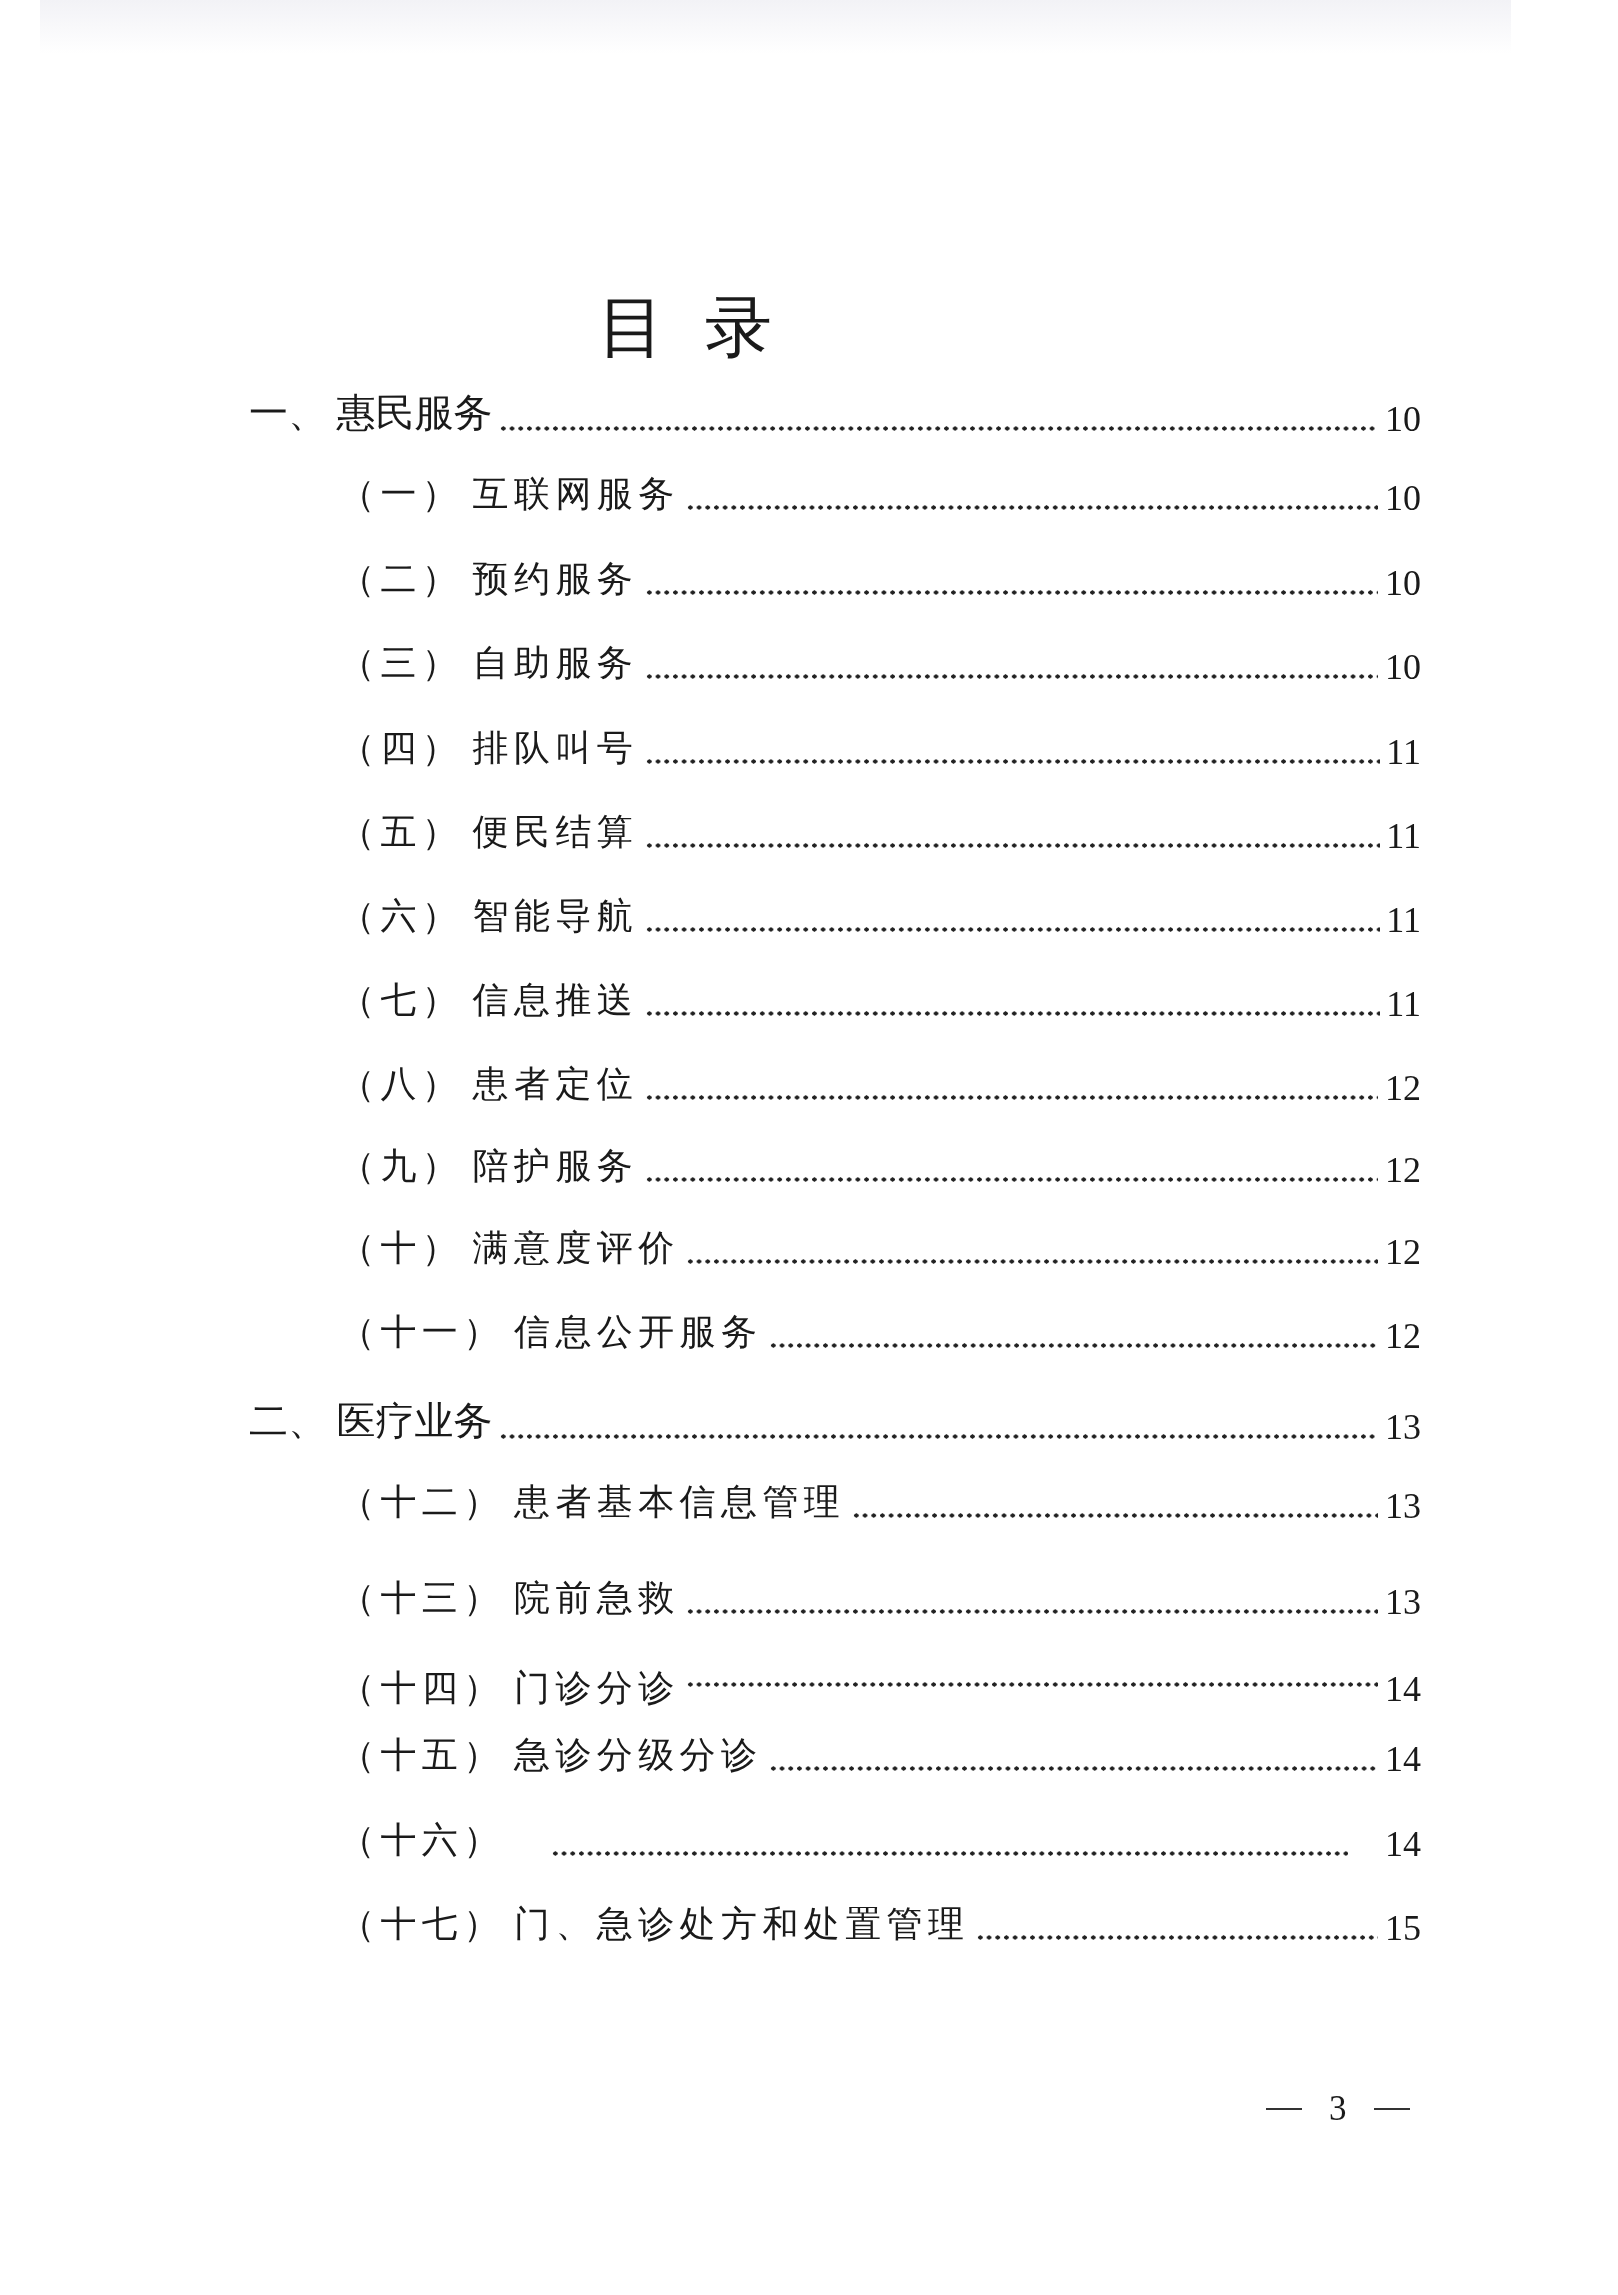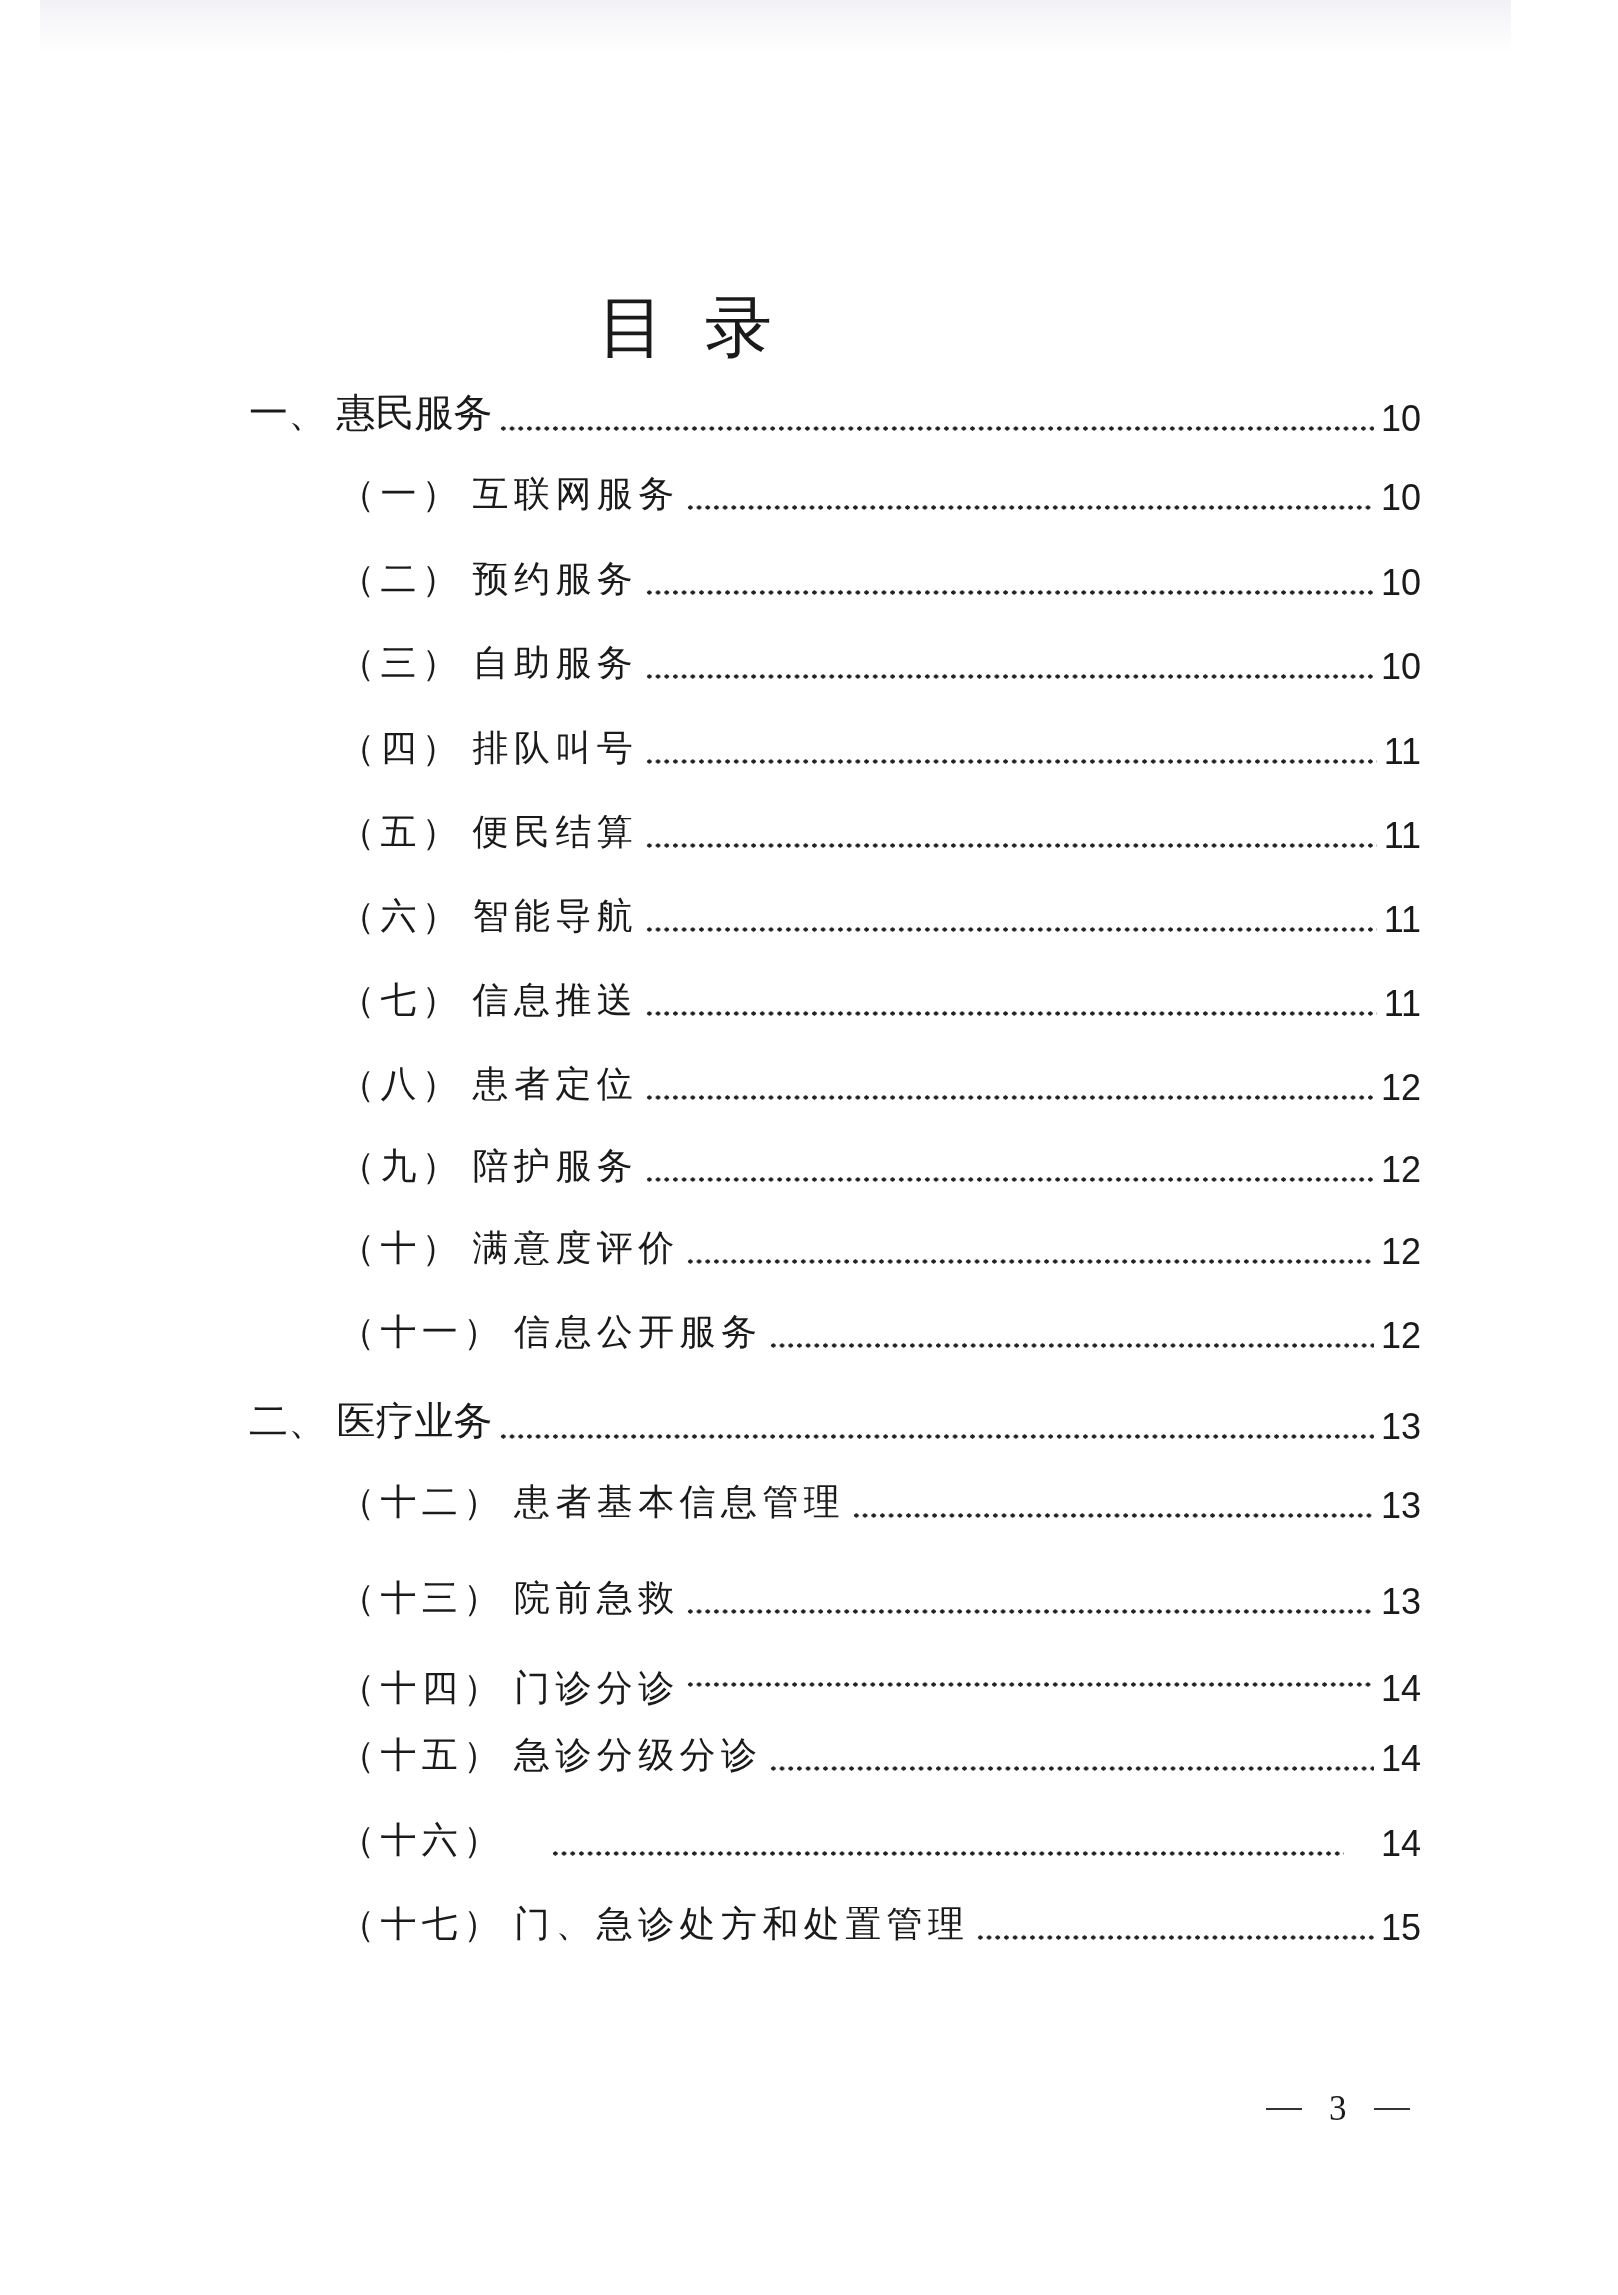--- a/index.html
+++ b/index.html
@@ -10,21 +10,21 @@
   .title { position: absolute; top: 282px; left: 0; width: 1410px; text-align: center;
            font-size: 67px; letter-spacing: 40px; font-weight: normal; }
   .toc { position: absolute; top: 376px; left: 0; width: 1618px; }
   .row { position: absolute; display: flex; align-items: flex-end; white-space: nowrap; }
   .row.l1 { left: 249px; width: 1172px; font-size: 39px; font-family: "DejaVu Sans", sans-serif; }
   .row.l2 { left: 339px; width: 1082px; font-size: 36px; font-family: "DejaVu Serif", serif; letter-spacing: 5.4px; }
   .row .num { margin-right: 9.4px; }
   .row .dots { flex: 1; overflow: hidden; margin: 0 6.7px 6.7px 6.7px; height: 9.4px;
                background-image: radial-gradient(circle, #222 2px, transparent 2.4px);
                background-size: 8.7px 9.4px; background-repeat: repeat-x; }
-  .row .page { font-family: Liberation Sans, sans-serif; font-size: 36px; letter-spacing: 0; }
+  .row .page { font-family: Liberation Serif, serif; font-size: 36px; letter-spacing: 0; }
   .footer { position: absolute; top: 2089px; left: 1266px; font-family: "Liberation Serif", serif;
             font-size: 35px; display: flex; align-items: center; gap: 27px; }
   .footer .dash { width: 36px; height: 2px; background: #333; display: inline-block; }
 </style>
 </head>
 <body>
 
 <div class="scan-shadow"></div>
 
 <div class="title">目录</div>

